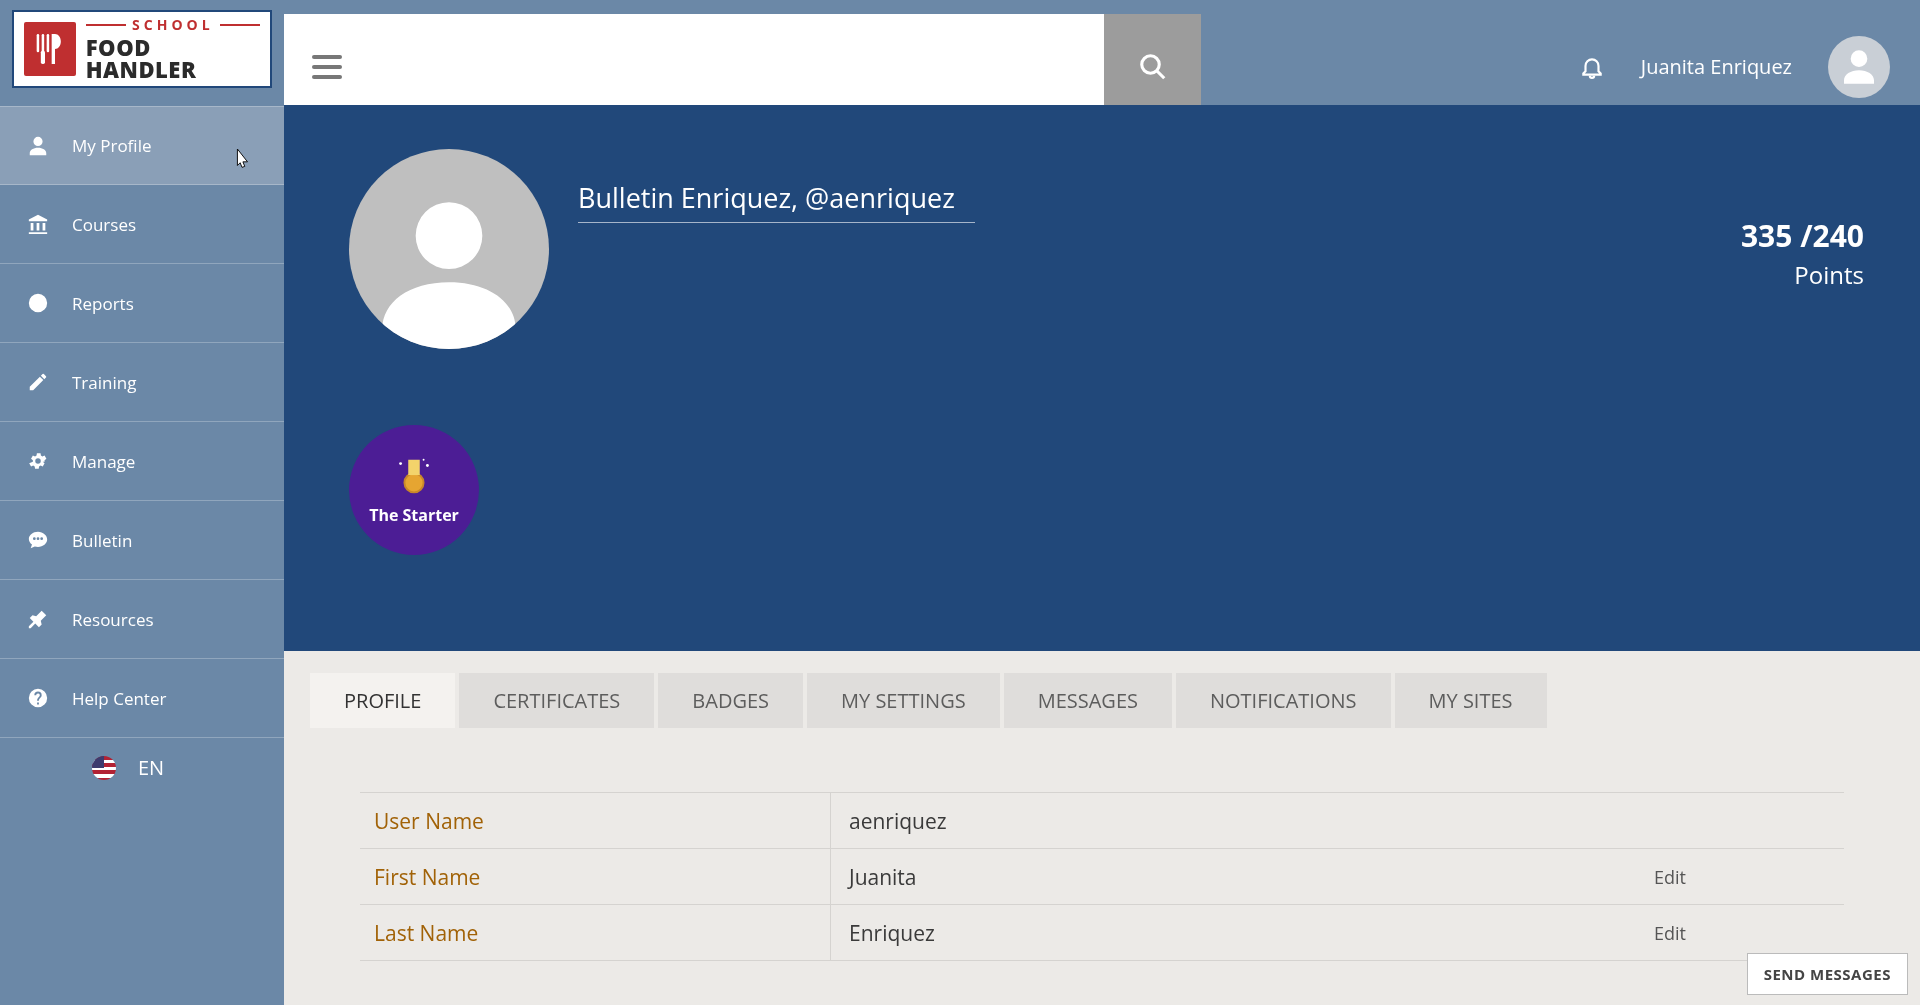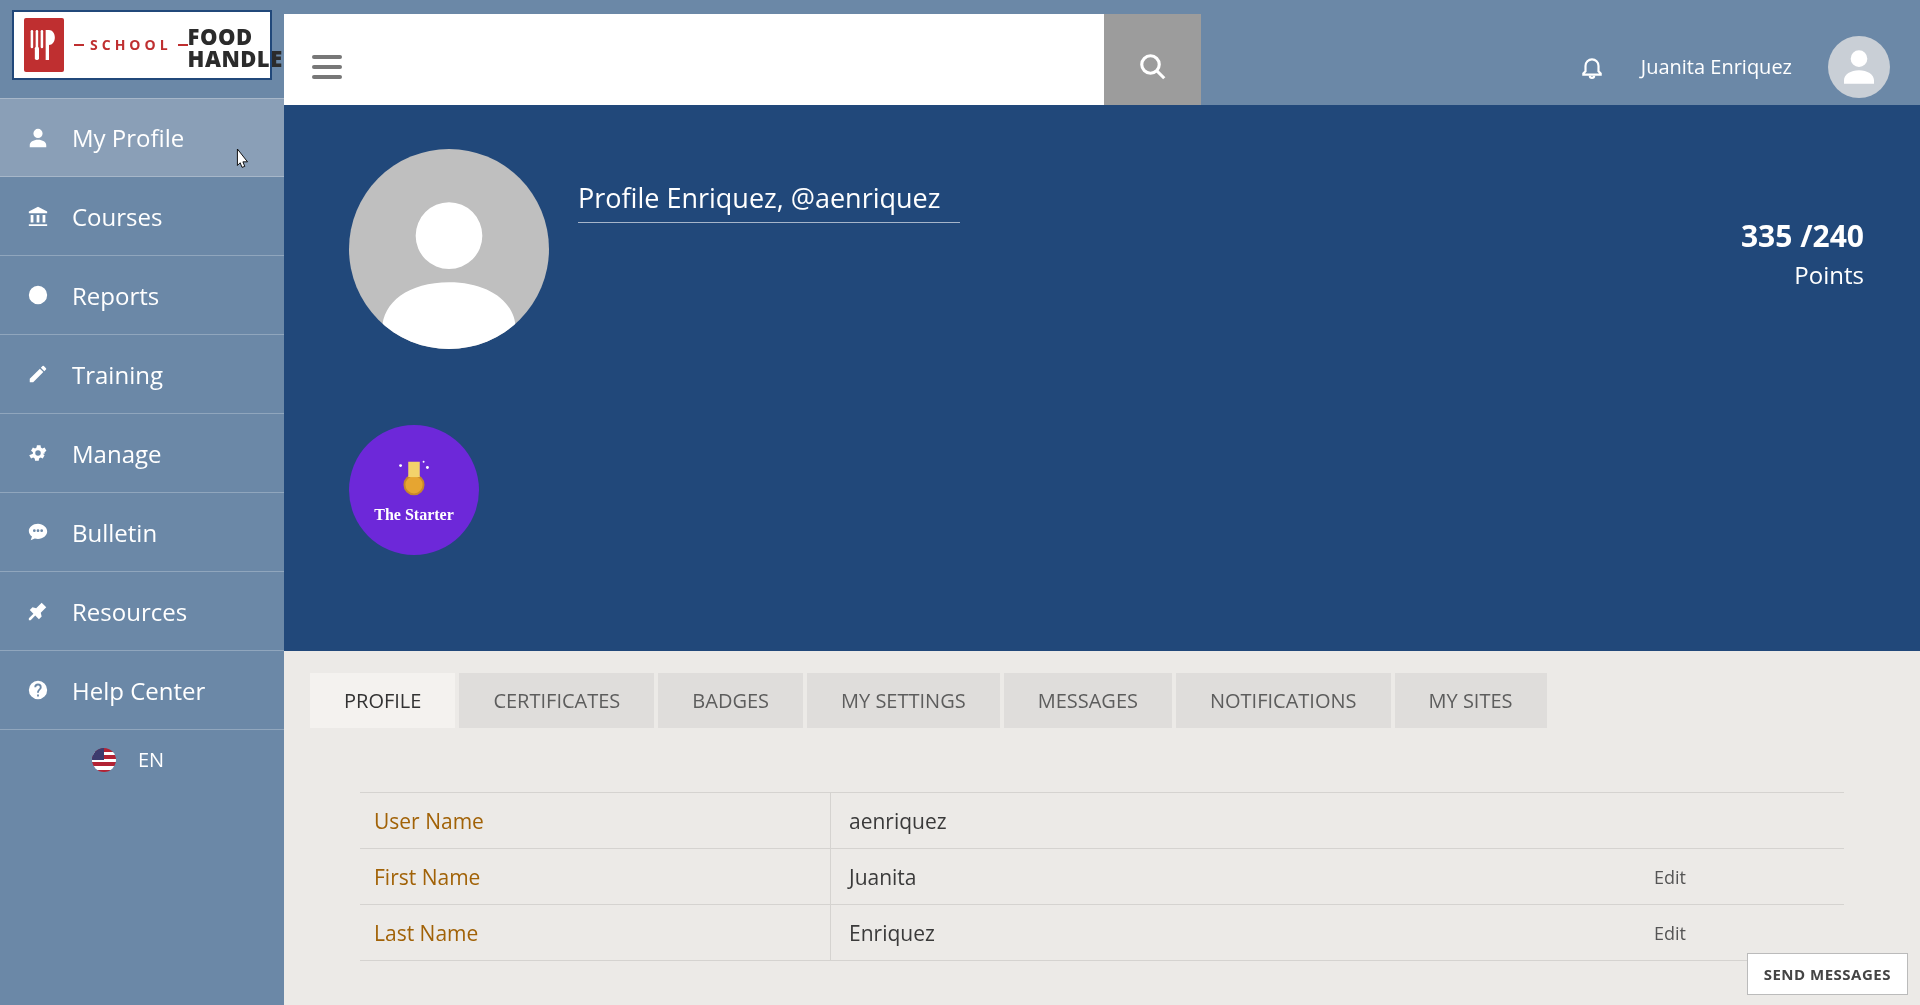--- a/index.html
+++ b/index.html
@@ -4,27 +4,27 @@
 <style>
   * { box-sizing: border-box; }
   html, body { margin:0; padding:0; height:100%; font-family: "Open Sans","Helvetica Neue",Arial,sans-serif; color:#333; }
   body { width:1920px; height:1005px; overflow:hidden; background:#6b88a7; position:relative; }
 
   
   .sidebar { position:absolute; left:0; top:0; width:284px; height:100%; background:#6b88a7; }
   .logo-wrap { margin:10px 12px 0 12px; background:#fff; border:2px solid #21487a; padding:6px 10px; display:flex; align-items:center; gap:10px; }
   .logo-mark { width:54px; height:54px; background:#bf2f30; border-radius:2px; position:relative; display:flex; align-items:center; justify-content:center; }
   .logo-mark svg { width:40px; height:40px; }
-  .logo-text { display:flex; flex-direction:row; line-height:1; }
+  .logo-text { display:flex; flex-direction:column; line-height:1; }
   .logo-text .line1 { font-size:14px; letter-spacing:4px; color:#bf2f30; font-weight:700; display:flex; align-items:center; gap:6px;}
   .logo-text .line1::before, .logo-text .line1::after { content:""; height:2px; background:#bf2f30; flex:1; min-width:10px;}
   .logo-text .line2 { font-size:22px; font-weight:800; color:#2b2b2b; letter-spacing:0.5px; margin-top:4px;}
 
   .nav { margin-top:18px; }
-  .nav-item { display:flex; align-items:center; gap:22px; padding:0 26px; height:79px; color:#fff; font-size:24px; border-bottom:1px solid rgba(255,255,255,0.25); cursor:pointer; }
+  .nav-item { display:flex; align-items:center; gap:22px; padding:0 26px; height:79px; color:#fff; font-size:17px; border-bottom:1px solid rgba(255,255,255,0.25); cursor:pointer; }
   .nav-item:first-child { border-top:1px solid rgba(255,255,255,0.25); }
   .nav-item.active { background:#8a9fb7; }
   .nav-item .icon { width:24px; height:24px; display:inline-flex; align-items:center; justify-content:center; }
   .nav-item .icon svg { width:22px; height:22px; fill:#fff; }
   .lang-item { display:flex; align-items:center; gap:22px; padding:16px 92px; color:#fff; font-size:20px; cursor:pointer;}
   .flag { width:24px; height:24px; border-radius:50%; background: linear-gradient(to bottom, #b22234 0 15%, #fff 15% 30%, #b22234 30% 45%, #fff 45% 60%, #b22234 60% 75%, #fff 75% 90%, #b22234 90% 100%); position:relative; overflow:hidden;}
   .flag::before{content:"";position:absolute;left:0;top:0;width:50%;height:50%;background:#3c3b6e;}
 
   
   .topbar { position:absolute; left:284px; top:14px; right:0; height:105px; display:flex; }
@@ -41,21 +41,21 @@
 
   
   .main { position:absolute; left:284px; top:105px; right:0; bottom:0; display:flex; flex-direction:column;}
   .hero { height:546px; background:#21487a; position:relative; color:#fff;}
   .avatar-lg{position:absolute; left:65px; top:44px; width:200px;height:200px;border-radius:50%;background:#bfbfbf;display:flex;align-items:flex-end;justify-content:center;overflow:hidden;}
   .avatar-lg svg{width:160px;height:160px;fill:#fff;}
   .user-title{position:absolute;left:294px;top:74px;font-size:27px;border-bottom:1px solid rgba(255,255,255,0.6);padding:0 20px 6px 0;}
   .points{position:absolute;right:56px;top:110px;text-align:right;}
   .points .nums{font-size:30px;font-weight:700;}
   .points .lbl{font-size:24px;margin-top:2px;}
-  .badge{position:absolute;left:65px;top:320px;width:130px;height:130px;border-radius:50%;background:#6d28d9;display:flex;flex-direction:column;align-items:center;justify-content:center;gap:4px;font-family:Liberation Serif, serif;}
+  .badge{position:absolute;left:65px;top:320px;width:130px;height:130px;border-radius:50%;background:#4c1d95;display:flex;flex-direction:column;align-items:center;justify-content:center;gap:4px;}
   .badge svg{width:46px;height:46px;}
   .badge .lbl{color:#fff;font-size:16px;font-weight:700;}
 
   
   .body{flex:1;background:#eceae7;padding:22px 26px 12px 26px; position:relative;}
   .tabs{display:flex;gap:4px;}
   .tab{background:#dfdddb;color:#5d5d5d;font-size:20px;padding:14px 34px;cursor:pointer;}
   .tab.active{background:#f4f2ef;color:#333;}
   .profile-table{margin:64px 50px 0 50px;border-top:1px solid #d5d3d0;}
   .row{display:flex;align-items:center;height:56px;border-bottom:1px solid #d5d3d0;font-size:21px;color:#3a3a3a;}
@@ -199,21 +199,21 @@
   </div>
 </div>
 
 <div class="main">
   <div class="hero">
     <div class="avatar-lg">
       <svg viewBox="0 0 24 24">
           <path d="M12 12a5 5 0 100-10 5 5 0 000 10zm0 2c-6 0-10 3-10 7v3h20v-3c0-4-4-7-10-7z"></path>
         </svg>
     </div>
-    <div class="user-title">Profile Enriquez, @aenriquez</div>
+    <div class="user-title">Bulletin Enriquez, @aenriquez</div>
     <div class="points">
       <div class="nums">335 /240</div>
       <div class="lbl">Points</div>
     </div>
     <div class="badge">
       <svg viewBox="0 0 48 48">
         <circle cx="24" cy="30" r="10" fill="#e6a531" stroke="#c8872a" stroke-width="2"></circle>
         <rect x="18" y="6" width="12" height="16" fill="#f3d36b"></rect>
         <circle cx="10" cy="10" r="1.5" fill="#fff"></circle>
           <circle cx="38" cy="12" r="1.5" fill="#fff"></circle>

